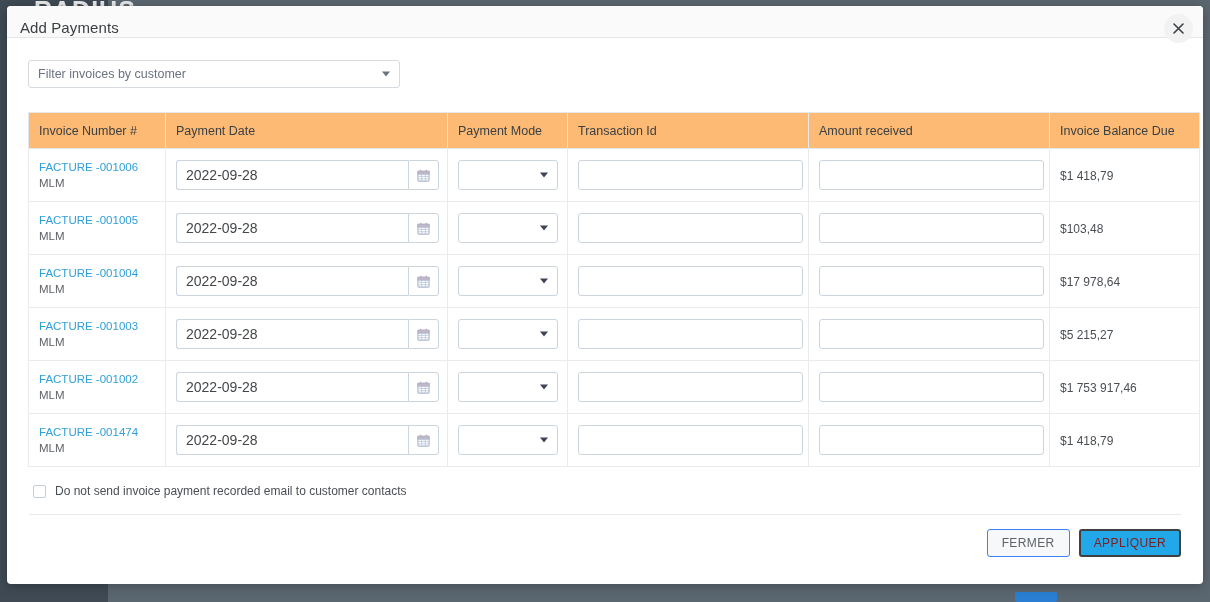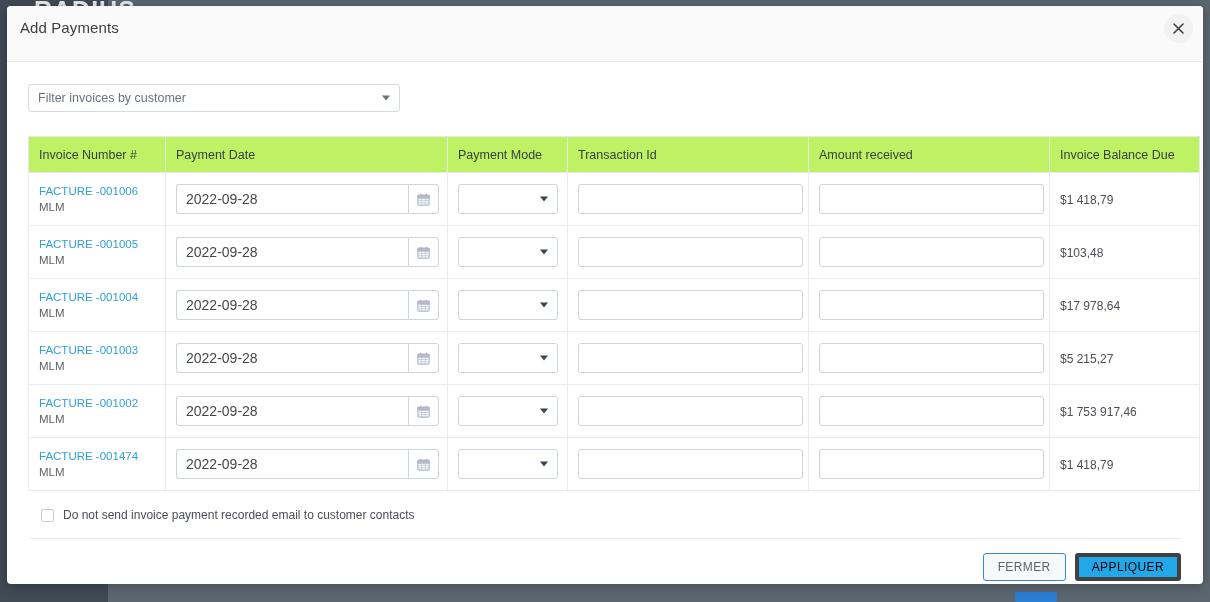--- a/index.html
+++ b/index.html
@@ -61,21 +61,21 @@
     width: 1196px; height: 578px;
     background: #ffffff;
     border-radius: 4px;
     box-shadow: 0 2px 12px rgba(0,0,0,0.28);
     overflow: hidden;
   }
 
   
   #modal-header {
     position: relative;
-    height: 56px;
+    height: 32px;
     background: #fafafa;
     border-bottom: 1px solid #e4e6e8;
   }
   #modal-title {
     position: absolute;
     left: 13px; top: 13px;
     font-size: 15px;
     color: #3c4043;
     letter-spacing: .1px;
   }
@@ -138,21 +138,21 @@
     table-layout: fixed;
   }
   #pay-table th {
     text-align: left;
     font-weight: normal;
     font-size: 12.5px;
     color: #3c4043;
     padding: 10px 0 10px 10px;
     border: 1px solid #e6e8ea;
     border-top: 1px solid #e6e8ea;
-    background: #bef264;
+    background: #fdba74;
     height: 36px;
     vertical-align: middle;
   }
   #pay-table td {
     border: 1px solid #e9ebed;
     padding: 0 10px;
     height: 53px;
     vertical-align: middle;
     background: #fff;
   }
@@ -250,21 +250,21 @@
   .bal-text {
     font-size: 12px;
     color: #4a4f55;
   }
 
   
   #opt-row {
     display: flex;
     align-items: flex-end;
     margin-top: 17px;
-    margin-left: 20px;
+    margin-left: 12px;
   }
   #opt-box {
     width: 13px; height: 13px;
     border: 1px solid #c5cdd6;
     border-radius: 2px;
     background: #fff;
     cursor: pointer;
     flex: none;
   }
   #opt-label {
@@ -298,22 +298,22 @@
     height: 28px;
     padding: 0 14px;
   }
   #btn-close {
     background: #f7f8f9;
     border: 1px solid #3b82f6;
     color: #5f6368;
   }
   #btn-apply {
     background: #22a7e8;
-    border: 4px solid #404040;
-    color: #000000;
+    border: 2px solid #404040;
+    color: #7f1d1d;
     padding: 0 13px;
   }
 </style>
 </head>
 <body>
 
 <div id="backdrop">
   <div id="backdrop-sidebar"></div>
   <div id="backdrop-topstrip"></div>
   <div id="backdrop-dot"></div>

